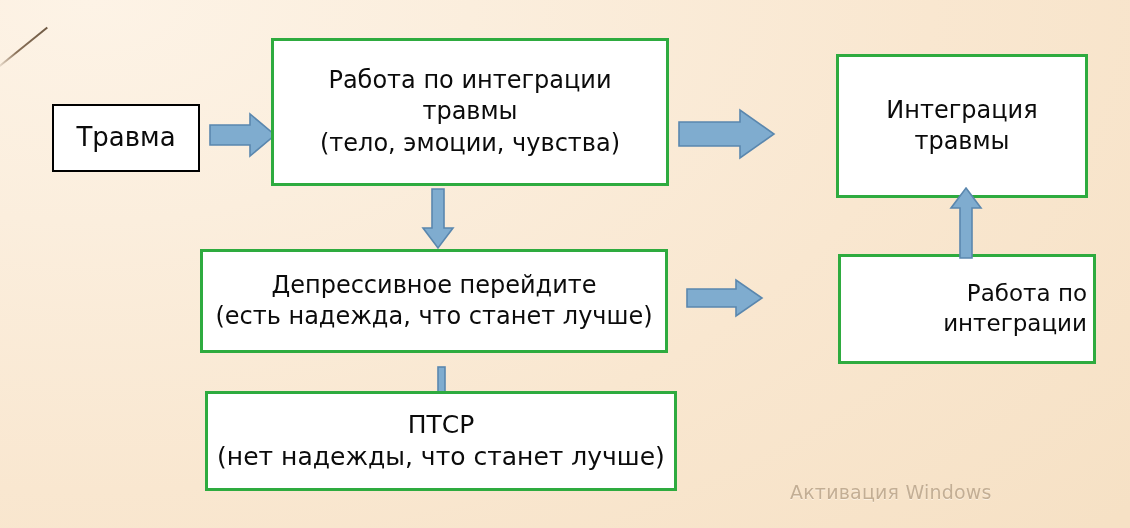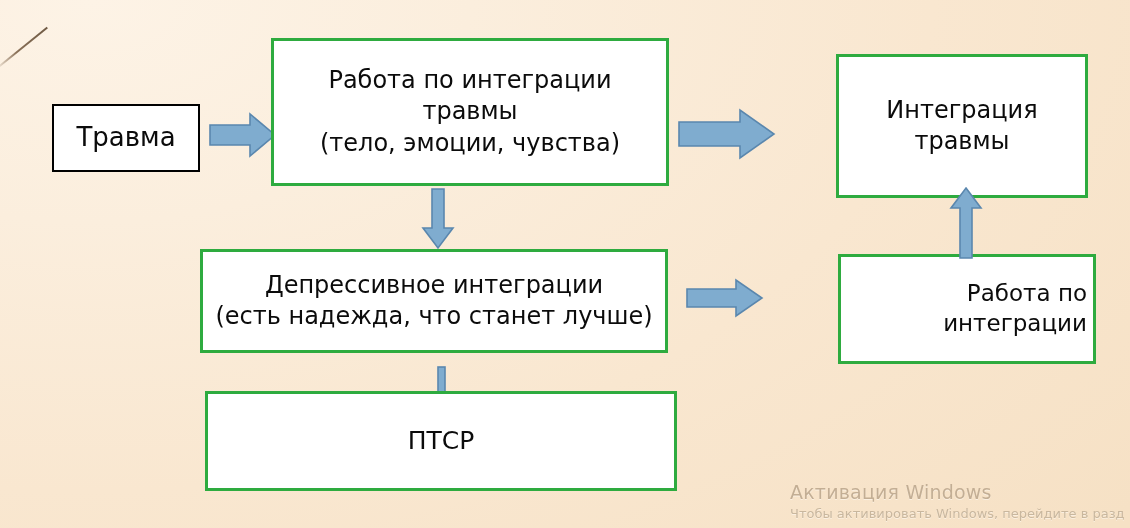--- a/index.html
+++ b/index.html
@@ -158,21 +158,21 @@
   </div>
 
   <div class="arrow" id="arrow-3" style="left:421px; top:188px; width:34px; height:62px;">
     <svg width="34" height="62" viewBox="0 0 34 62">
       <polygon points="11,1 23,1 23,40 32,40 17,60 2,40 11,40"></polygon>
     </svg>
   </div>
 
   <div class="box green" id="box-depression">
     <div class="lines">
-      <div>Депрессивное интеграции</div>
+      <div>Депрессивное перейдите</div>
       <div>(есть надежда, что станет лучше)</div>
     </div>
   </div>
 
   <div class="arrow" id="arrow-4" style="left:686px; top:278px; width:78px; height:42px;">
     <svg width="78" height="42" viewBox="0 0 78 42">
       <polygon points="1,11 50,11 50,2 76,20 50,38 50,29 1,29"></polygon>
     </svg>
   </div>
 
@@ -191,21 +191,21 @@
 
   <div class="arrow" id="arrow-6" style="left:434px; top:366px; width:14px; height:28px;">
     <svg width="14" height="28" viewBox="0 0 14 28">
       <rect x="4" y="1" width="7" height="25"></rect>
     </svg>
   </div>
 
   <div class="box green" id="box-ptsr">
     <div class="lines">
       <div>ПТСР</div>
+      <div>(нет надежды, что станет лучше)</div>
     </div>
   </div>
 
   <div id="watermark">
     <div class="wm-title">Активация Windows</div>
-    <div class="wm-sub">Чтобы активировать Windows, перейдите в разд</div>
   </div>
 
 </div>
 
 </body></html>

